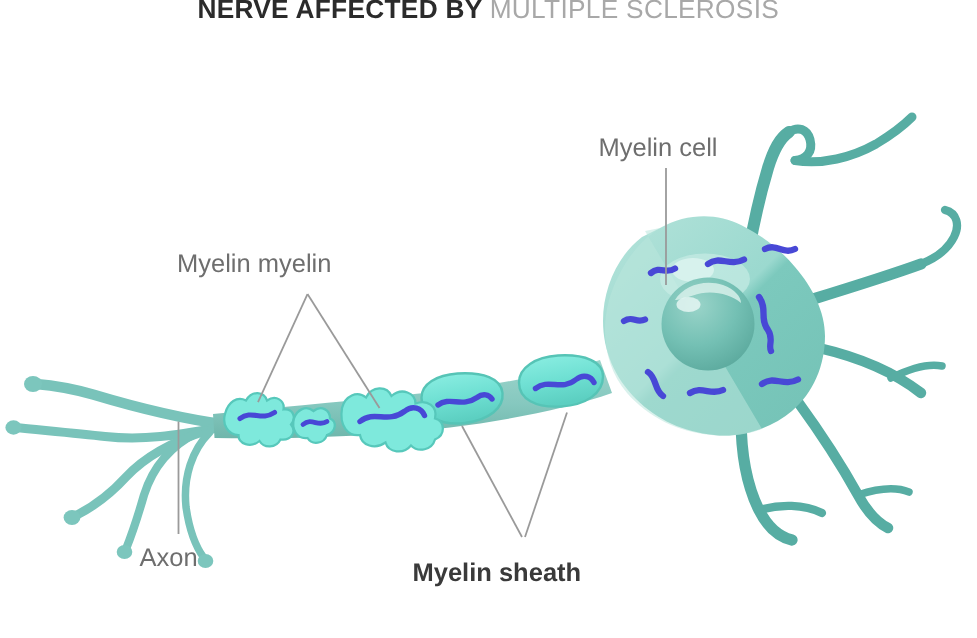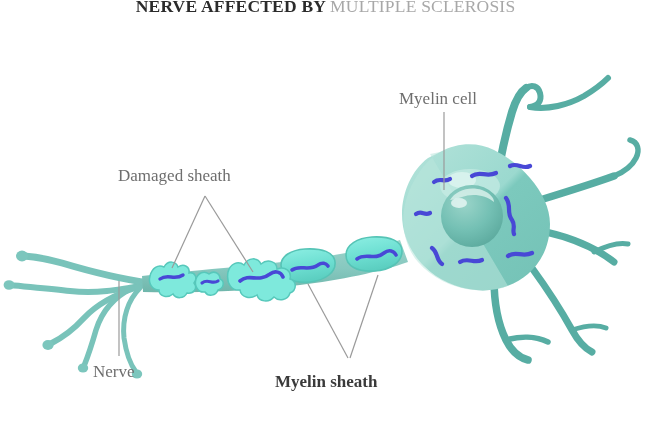--- a/index.html
+++ b/index.html
@@ -6,21 +6,21 @@
     margin: 0;
     padding: 0;
     background: #ffffff;
   }
   #page {
     position: relative;
     width: 651px;
     height: 425px;
     background: #ffffff;
     overflow: hidden;
-    font-family: Liberation Serif, serif;
+    font-family: Liberation Sans, sans-serif;
   }
   #diagram-svg {
     position: absolute;
     left: 0;
     top: 0;
     width: 651px;
     height: 425px;
     display: block;
   }
   .title-wrap {
@@ -223,18 +223,18 @@
       <path d="M119 281 L 119 356"></path>
 
       <path d="M444 112 L 444 190"></path>
     </g>
   </svg>
 
   <div class="title-wrap">
     <span class="title-main">NERVE AFFECTED BY </span><span class="title-sub">MULTIPLE SCLEROSIS</span>
   </div>
 
-  <div class="lbl" id="label-damaged-myelin">Damaged sheath</div>
+  <div class="lbl" id="label-damaged-myelin">Myelin myelin</div>
   <div class="lbl" id="label-nerve-cell">Myelin cell</div>
-  <div class="lbl" id="label-axon">Nerve</div>
+  <div class="lbl" id="label-axon">Axon</div>
   <div class="lbl lbl-strong" id="label-myelin-sheath">Myelin sheath</div>
 
 </div>
 
 </body></html>

